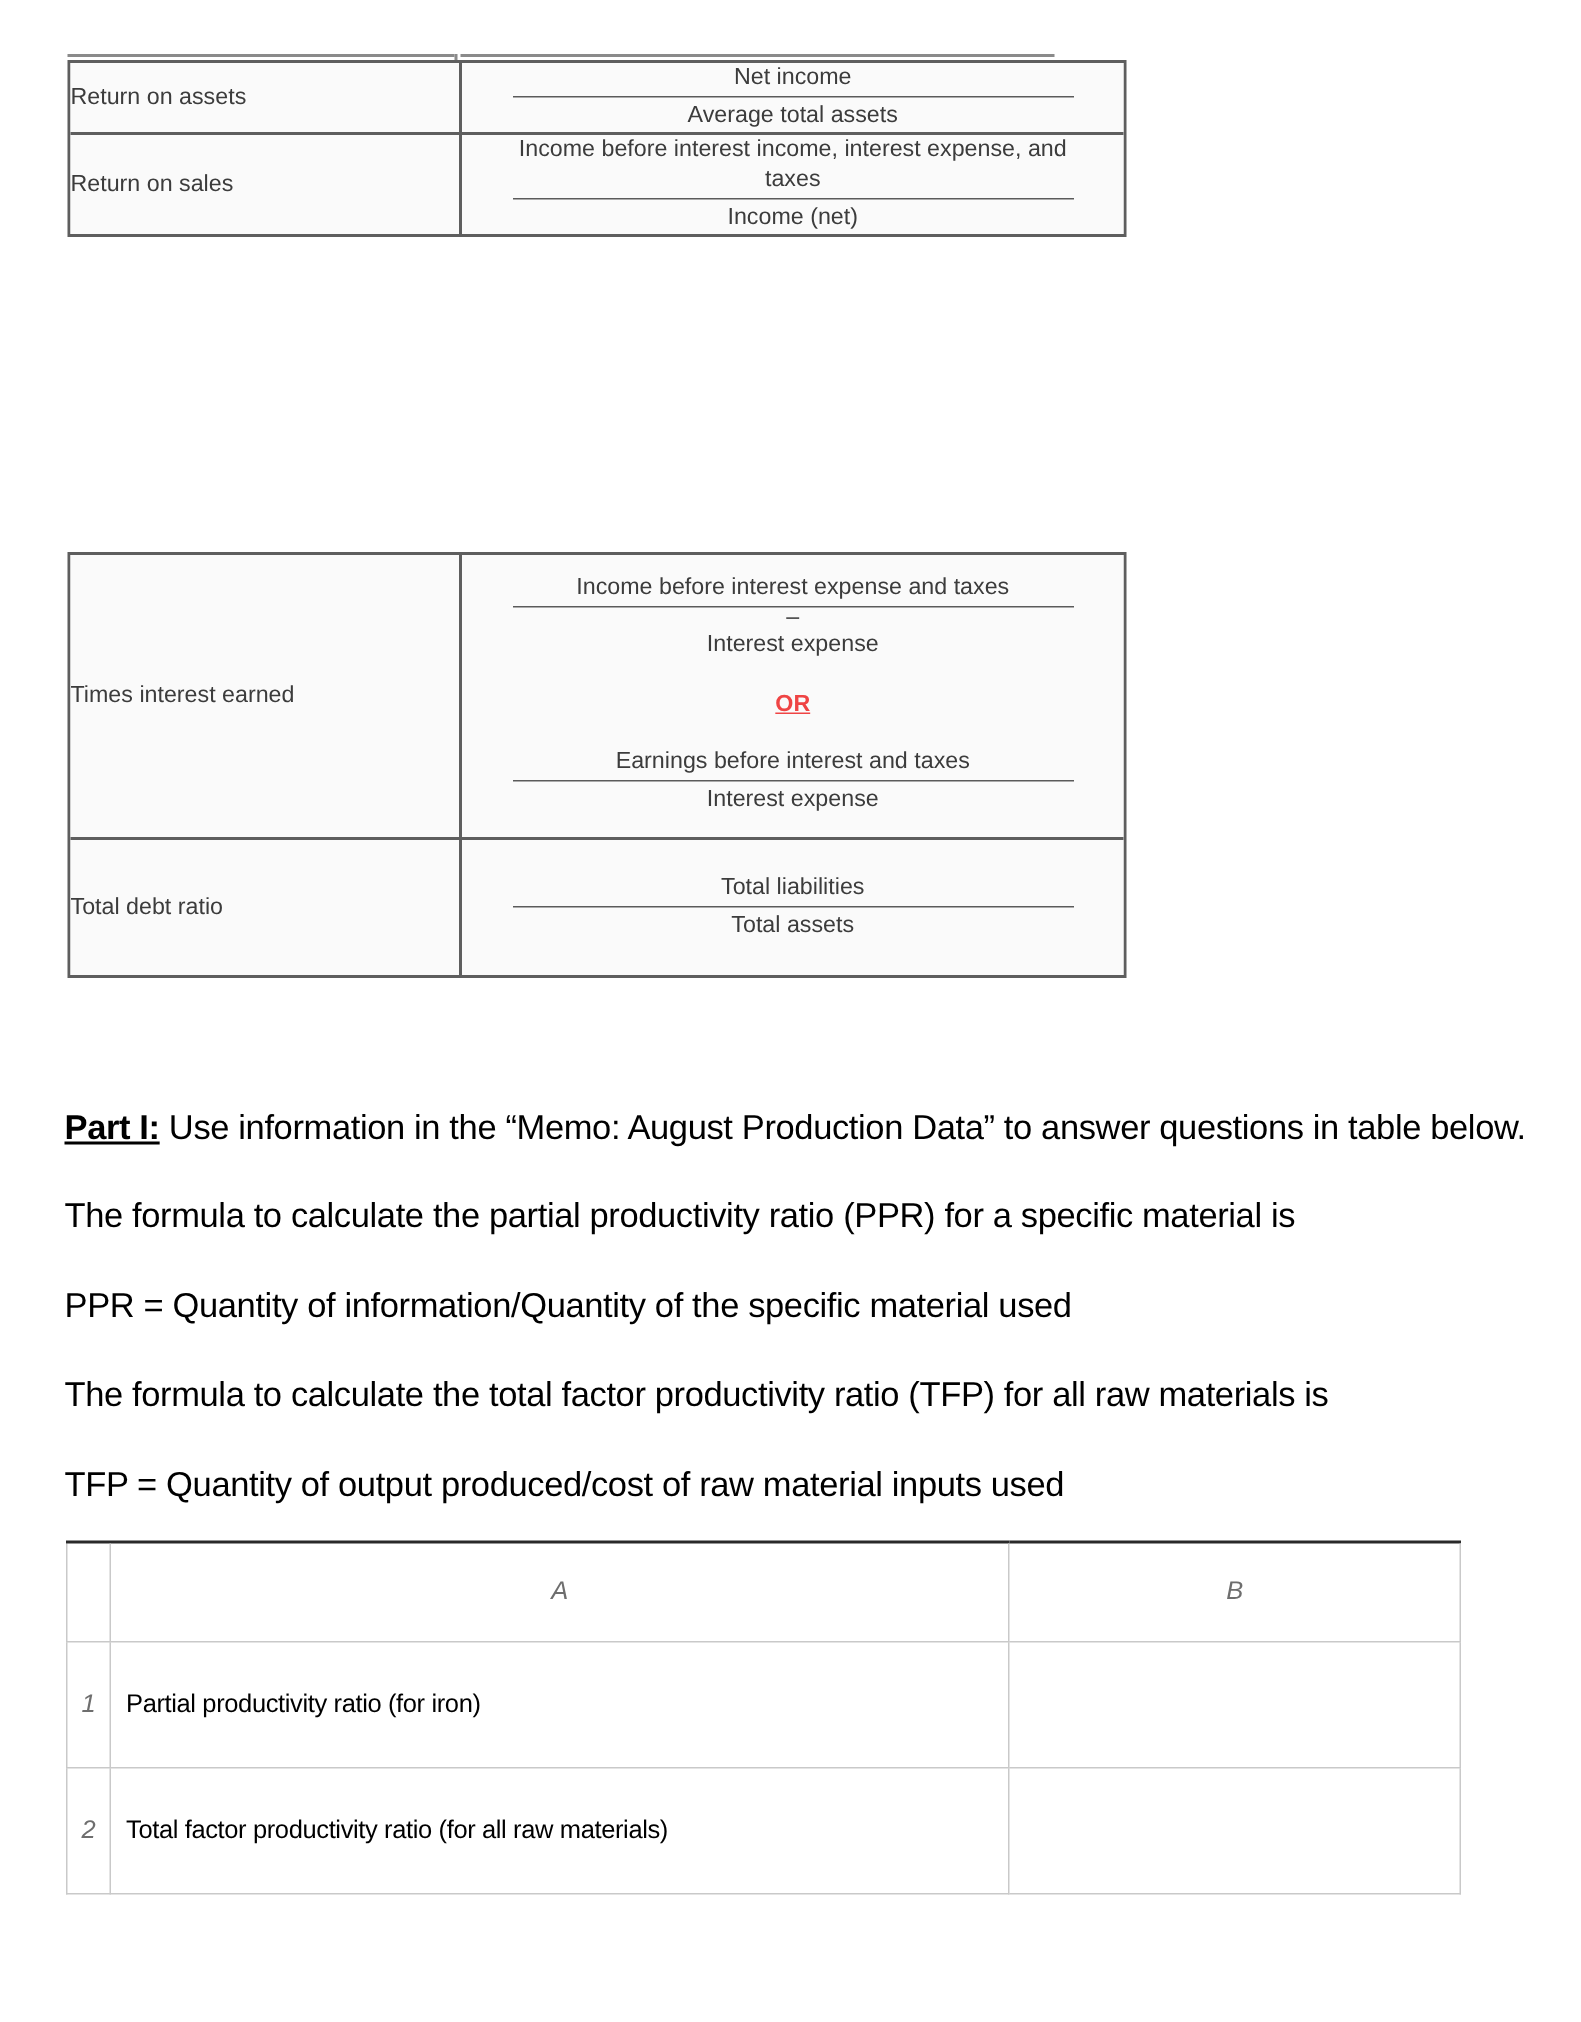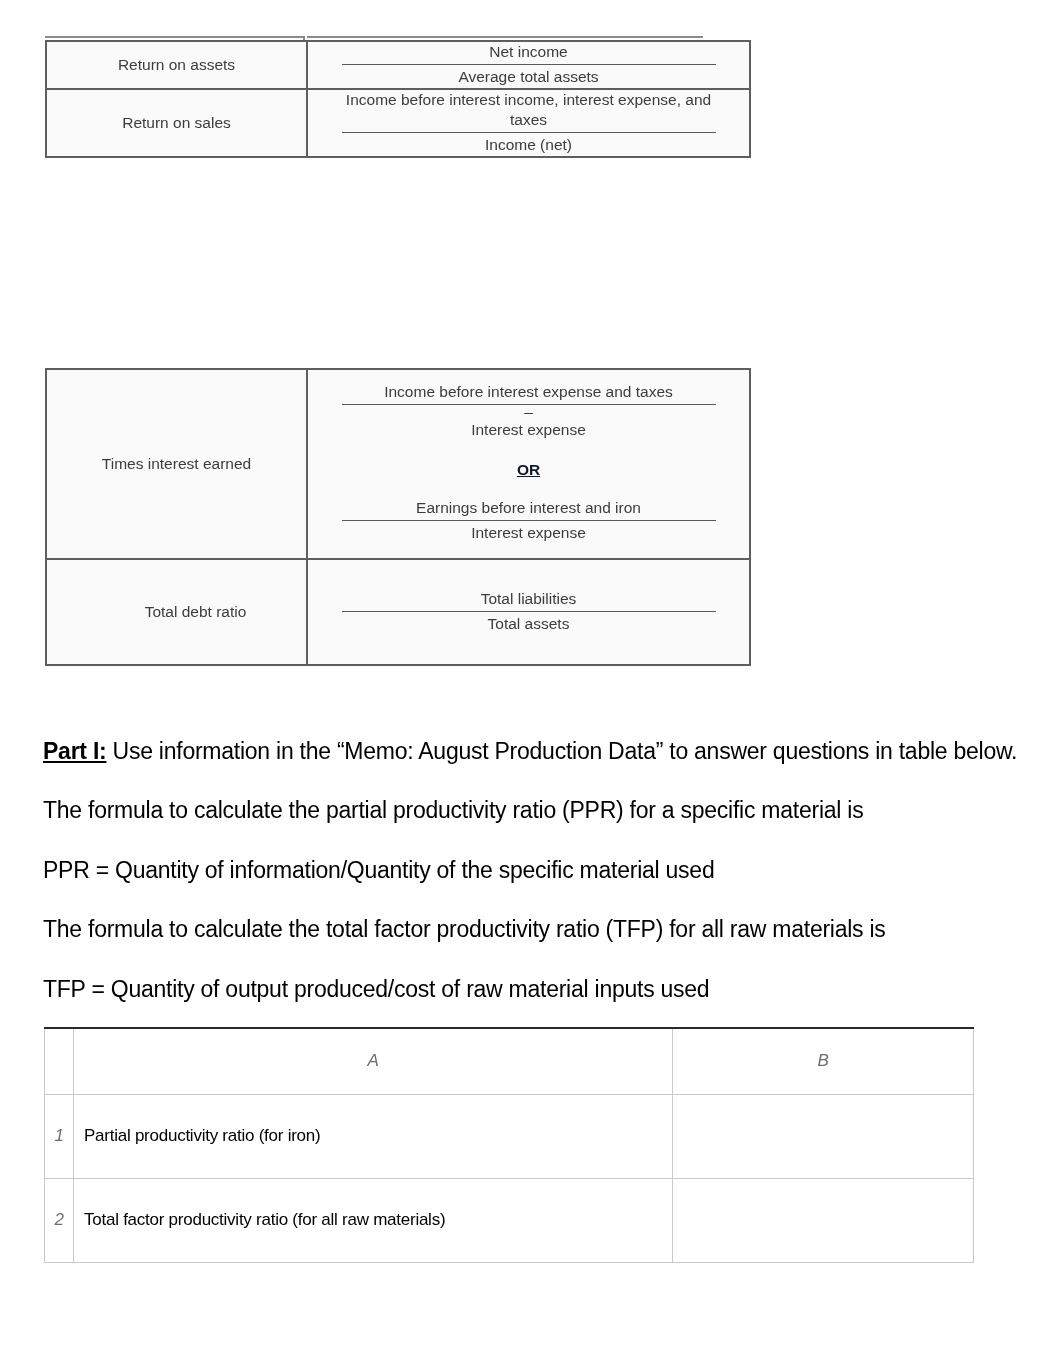--- a/index.html
+++ b/index.html
@@ -30,21 +30,21 @@
     border-bottom: 2px solid #5e5e5e;
     background: #fafafa;
     padding: 0;
     vertical-align: middle;
   }
   .ratio-table tr:last-child td { border-bottom: none; }
   .ratio-table td:last-child { border-right: none; }
 
   .ratio-name {
     width: 259px;
-    text-align: center;
+    text-align: left;
     color: #3c3c3c;
     font-size: 15.5px;
     line-height: 1.25;
     padding: 4px 10px;
   }
 
   .ratio-formula {
     width: 441px;
     padding: 8px 0 10px 0;
   }
@@ -67,21 +67,21 @@
   .frac-den {
     display: block;
     padding-top: 2px;
   }
   .frac-num.multi { line-height: 1.32; }
 
   .or-sep {
     display: block;
     text-align: center;
     font-weight: bold;
-    color: #0f172a;
+    color: #ef4444;
     font-size: 15.5px;
     text-decoration: underline;
     margin: 20px 0 19px 0;
   }
   .stray-dash {
     display: block;
     text-align: center;
     color: #3c3c3c;
     font-size: 15.5px;
     line-height: 0.85;
@@ -196,27 +196,27 @@
     <tr>
       <td class="ratio-name">Times interest earned</td>
       <td class="ratio-formula" style="padding:12px 0 14px 0;margin-left:25px;">
         <span class="frac">
           <span class="frac-num">Income before interest expense and taxes</span>
           <span class="stray-dash">–</span>
           <span class="frac-den">Interest expense</span>
         </span>
         <span class="or-sep">OR</span>
         <span class="frac">
-          <span class="frac-num">Earnings before interest and iron</span>
+          <span class="frac-num">Earnings before interest and taxes</span>
           <span class="frac-den">Interest expense</span>
         </span>
       </td>
     </tr>
     <tr>
-      <td class="ratio-name" style="height:104px;padding-left:38px;">Total debt ratio</td>
+      <td class="ratio-name" style="height:90px;">Total debt ratio</td>
       <td class="ratio-formula">
         <span class="frac">
           <span class="frac-num">Total liabilities</span>
           <span class="frac-den">Total assets</span>
         </span>
       </td>
     </tr>
   </tbody>
 </table>
 

